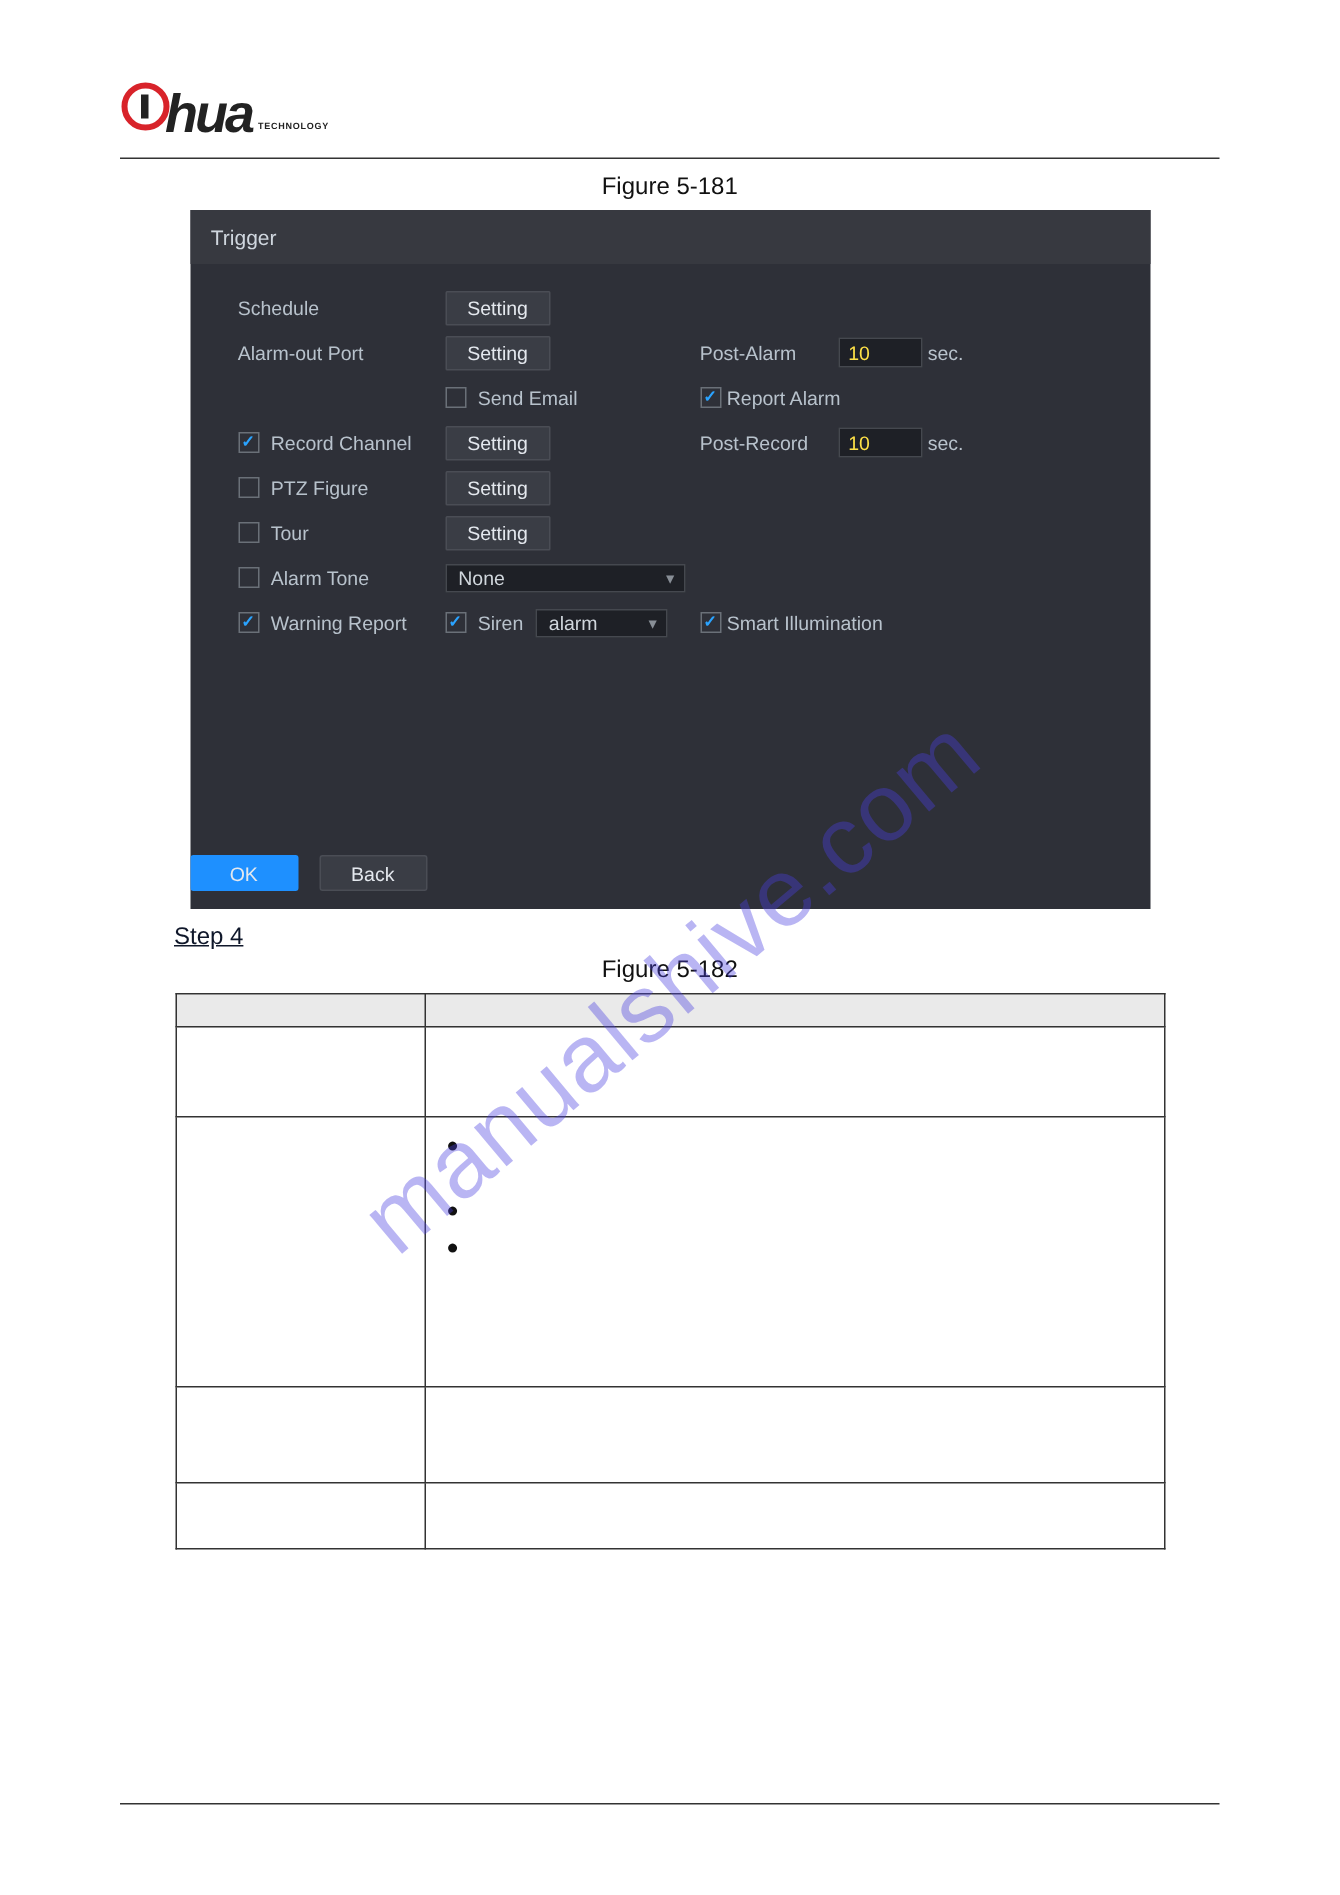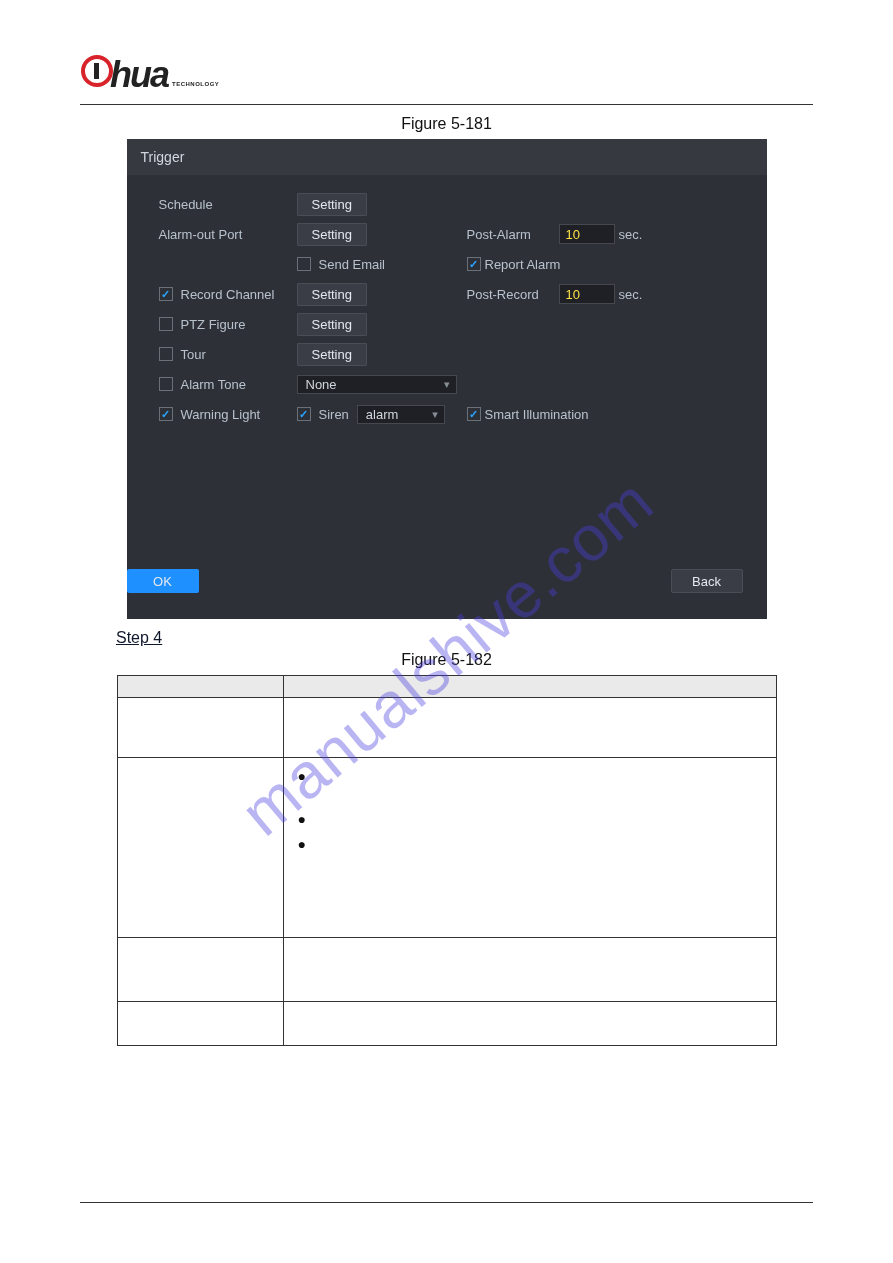--- a/index.html
+++ b/index.html
@@ -52,21 +52,21 @@
     font-size: 16px;
     color: #111;
     margin: 4px 0 6px 0;
   }
   .trigger-panel {
     width: 640px;
     margin: 0 auto;
     background: #2e3038;
     color: #b8c2cc;
     font-size: 13px;
-    padding-bottom: 26px;
+    padding-bottom: 12px;
   }
   .trigger-title {
     background: #373940;
     color:#cfd6de;
     padding: 10px 14px;
     font-size: 14px;
   }
   .trigger-body {
     padding: 16px 24px 10px 32px;
   }
@@ -148,21 +148,21 @@
     position:absolute;
     right:6px;
     color:#888e96;
     font-size:11px;
   }
   .sel.wide { width:160px; }
   .sel.mid  { width:88px; }
   .spacer { height:120px; }
   .btn-row {
     display:flex;
-    justify-content:space-between;
+    justify-content:flex-start;
     gap:14px;
     padding: 8px 24px 0 0;
   }
   .btn {
     width:72px; height:24px;
     font-size:13px;
     color:#e4e8ee;
     display:flex; align-items:center; justify-content:center;
     border-radius:2px;
     cursor:pointer;
@@ -321,21 +321,21 @@
           <span class="sel wide">
               <span>None</span>
             </span>
         </div>
         <div class="cell-right"></div>
       </div>
 
       <div class="trow">
         <div class="cell-left">
           <span class="cbx checked"></span>
-          <span>Warning Light</span>
+          <span>Warning Report</span>
         </div>
         <div class="cell-mid">
           <span class="cbx checked"></span>
           <span>Siren</span>
           <span class="sel mid">
               <span>alarm</span>
             </span>
         </div>
         <div class="cell-right">
           <span class="cbx checked"></span>

